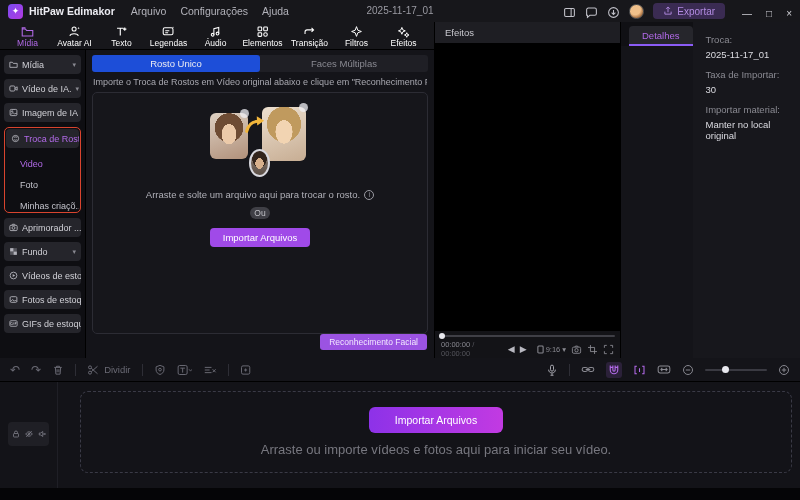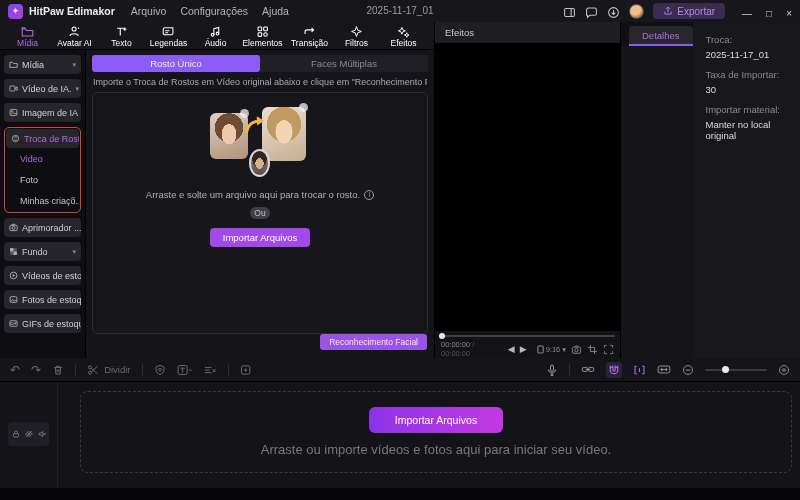--- a/index.html
+++ b/index.html
@@ -32,28 +32,28 @@
 .rtab.active{color:#b26ae8}
 
 
 .content-row{flex:1;display:flex;min-height:0}
 .sidebar{width:86px;background:#0e0e12;padding:5px 4px;display:flex;flex-direction:column;gap:5px;border-right:1px solid #000}
 .sbtn{height:19px;border-radius:4px;background:#25252b;display:flex;align-items:center;gap:4px;padding:0 5px;font-size:9px;color:#d0d0d6;white-space:nowrap;overflow:hidden}
 .sbtn .ic{color:#b2b2ba}
 .sbtn .caret{margin-left:auto;font-size:7px;color:#8a8a92}
 .sgroup{border:1px solid #d9442e;border-radius:5px;padding:1px;display:flex;flex-direction:column}
 .sgroup .sbtn{color:#b26ae8}
-.ssub{height:21px;display:flex;align-items:center;padding-left:14px;font-size:9px;color:#c4c4cc;white-space:nowrap;overflow:hidden}
+.ssub{height:21px;display:flex;align-items:flex-end;padding-left:14px;font-size:9px;color:#c4c4cc;white-space:nowrap;overflow:hidden}
 .ssub.sel{color:#b26ae8}
 
 
 .main-panel{flex:1;background:#141419;display:flex;flex-direction:column;min-width:0}
 .segctl{margin:5px 6px 0;height:17px;background:#1f1f25;border-radius:3px;display:flex;font-size:9.5px}
 .seg{flex:1;display:flex;align-items:center;justify-content:center;color:#8a8a92;border-radius:3px}
-.seg.on{background:#8b5cf6;color:#ececf2}
+.seg.on{background:#1d4ed8;color:#ececf2}
 .instruction{margin:5px 7px 0;font-size:9px;color:#a8a8b0;white-space:nowrap;overflow:hidden}
 .dropzone{flex:1;margin:5px 6px 0;border:1px solid #2c2c34;border-radius:5px;background:#16161b;display:flex;flex-direction:column;align-items:center;padding-top:14px}
 .faces{width:124px;height:74px;position:relative;margin-bottom:4px}
 .photo{position:absolute;border-radius:6px}
 .photo.a{left:12px;top:6px;width:38px;height:46px;
   background:radial-gradient(ellipse 32% 36% at 50% 46%,#eccaa9 0 60%,rgba(0,0,0,0) 61%),
   radial-gradient(ellipse 62% 52% at 50% 32%,#6e4c34 0 60%,rgba(0,0,0,0) 61%),
   linear-gradient(160deg,#ddd0c2,#b1917b)}
 .photo.b{left:64px;top:0;width:44px;height:54px;
   background:radial-gradient(ellipse 32% 36% at 50% 46%,#f2d4b2 0 60%,rgba(0,0,0,0) 61%),

